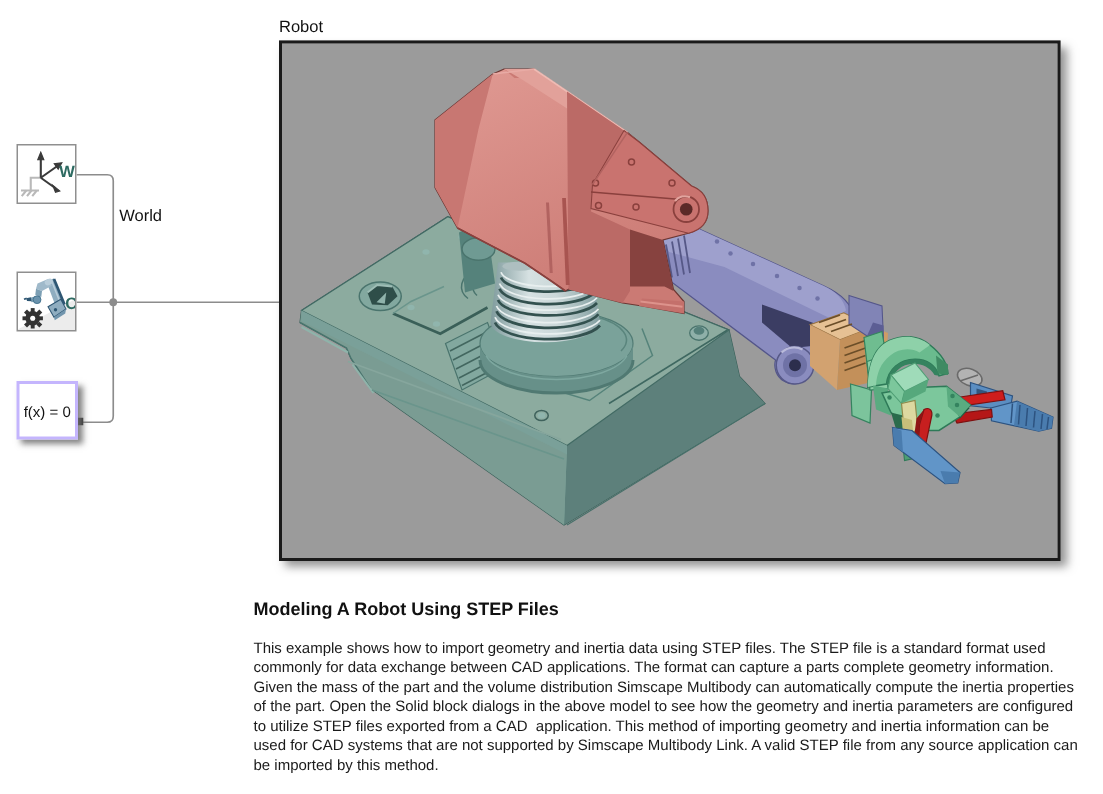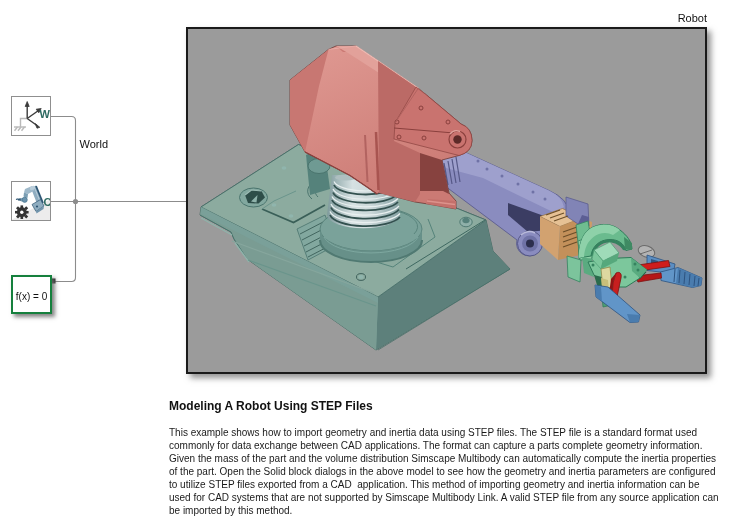--- a/index.html
+++ b/index.html
@@ -1,26 +1,26 @@
 <!DOCTYPE html>
 <html><head>
 <meta charset="utf-8">
 <style>
   html,body{margin:0;padding:0;background:#ffffff;width:735px;height:529px;overflow:hidden;}
   body{font-family:"Liberation Sans", sans-serif;position:relative;}
   .abs{position:absolute;}
-  #robotlabel{left:186px;top:12px;width:521px;text-align:right;font-size:11px;color:#111;}
+  #robotlabel{left:186px;top:12px;width:521px;text-align:left;font-size:11px;color:#111;}
   #panel{left:186px;top:27px;width:517px;height:343px;border:2px solid #1a1a1a;background:#9b9b9b;box-shadow:4px 4px 6px rgba(120,120,120,0.8);}
   #heading{left:169px;top:399px;width:563px;text-align:left;font-size:12px;font-weight:bold;color:#111;}
   #para{left:169px;top:426px;width:600px;font-size:10px;line-height:13.05px;color:#1a1a1a;white-space:nowrap;}
   .blk{box-sizing:border-box;background:#fff;}
   #world{left:11px;top:96px;width:40px;height:40px;border:1px solid #8f8f8f;}
   #worldlbl{left:1px;top:138px;width:60px;text-align:right;font-size:11px;color:#111;margin-left:47px;}
   #mech{left:11px;top:181px;width:40px;height:40px;border:1px solid #8f8f8f;}
-  #solver{left:11px;top:275px;width:41px;height:39px;border:2px solid #15803d;box-shadow:3px 3px 4px rgba(110,110,110,0.85);}
+  #solver{left:11px;top:254px;width:41px;height:39px;border:2px solid #c4b5fd;box-shadow:3px 3px 4px rgba(110,110,110,0.85);}
   #solver span{position:absolute;left:0;top:14px;width:100%;text-align:center;font-size:10px;color:#111;}
 </style>
 </head>
 <body>
 <div class="abs" id="robotlabel">Robot</div>
 
 <svg class="abs" style="left:0;top:0" width="735" height="529">
   <g fill="none" stroke="#8c8c8c" stroke-width="1.1">
     <path d="M51,116.5 H71.5 Q75.5,116.5 75.5,120.5 V201.5"></path>
     <path d="M55,281.5 H71.5 Q75.5,281.5 75.5,277.5 V201.5"></path>

